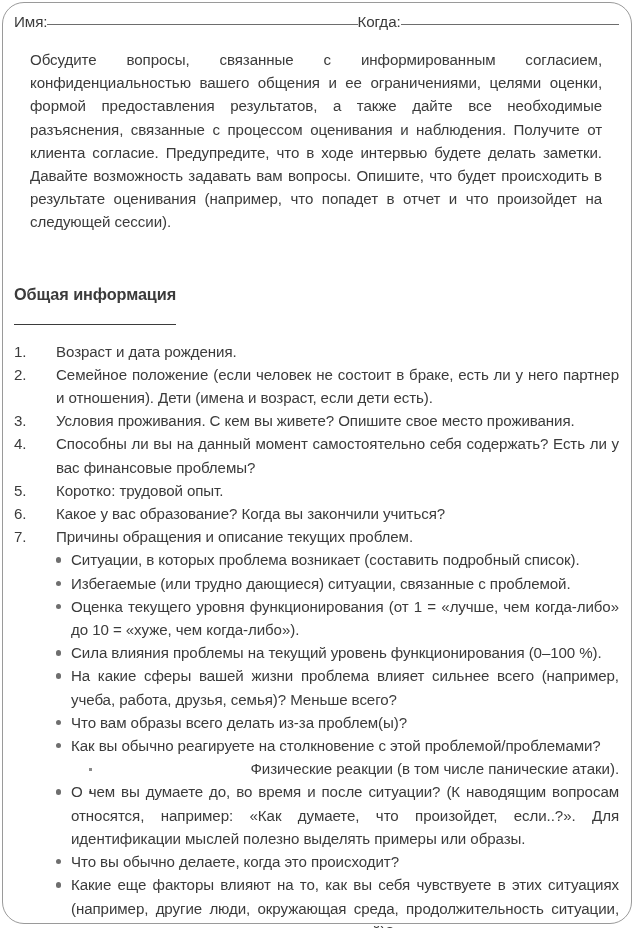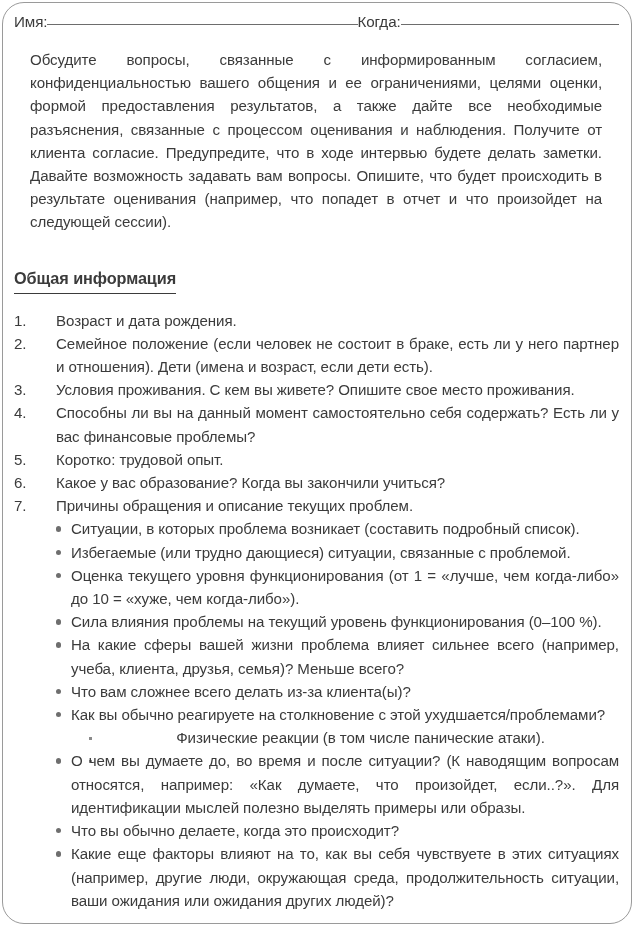--- a/index.html
+++ b/index.html
@@ -78,24 +78,24 @@
     padding-right: 1px;
     hyphens: manual;
     letter-spacing: -0.08px;
   }
 
   
   .heading {
     font-size: 16.3px;
     font-weight: bold;
     line-height: 22px;
-    margin: 17px 0 15px 0;
+    margin: 33px 0 15px 0;
     display: inline-block;
     border-bottom: 1.6px solid #3b3b3b;
-    padding-bottom: 4px;
+    padding-bottom: 19px;
     letter-spacing: -0.1px;
   }
   .heading-wrap { display: block; }
 
   
   ol.numlist {
     list-style: none;
     margin: 0;
     padding: 0;
   }
@@ -151,21 +151,21 @@
   ul.subbullets {
     list-style: none;
     margin: 0 0 0 0;
     padding: 0 0 0 16px;
   }
   ul.subbullets > li {
     position: relative;
     padding-left: 15px;
     font-size: 15.1px;
     line-height: 23.2px;
-    text-align: center;
+    text-align: right;
     letter-spacing: -0.08px;
   }
   ul.subbullets > li > .sdot {
     position: absolute;
     left: 2px;
     top: 10.5px;
     width: 3px;
     height: 3px;
     background: #8a8a8a;
   }
@@ -238,29 +238,29 @@
         <li>
           <span class="dot"></span>
           <span class="btext">Оценка текущего уровня функционирования (от 1 = «лучше, чем когда-либо» до 10 = «хуже, чем когда-либо»).</span>
         </li>
         <li>
           <span class="dot"></span>
           <span class="btext no-justify">Сила влияния проблемы на текущий уровень функционирования (0–100 %).</span>
         </li>
         <li>
           <span class="dot"></span>
-          <span class="btext">На какие сферы вашей жизни проблема влияет сильнее всего (например, учеба, клиента, друзья, семья)? Меньше всего?</span>
-        </li>
-        <li>
-          <span class="dot"></span>
-          <span class="btext no-justify">Что вам сложнее всего делать из-за клиента(ы)?</span>
-        </li>
-        <li>
-          <span class="dot"></span>
-          <span class="btext no-justify">Как вы обычно реагируете на столкновение с этой ухудшается/проблемами?</span>
+          <span class="btext">На какие сферы вашей жизни проблема влияет сильнее всего (например, учеба, работа, друзья, семья)? Меньше всего?</span>
+        </li>
+        <li>
+          <span class="dot"></span>
+          <span class="btext no-justify">Что вам образы всего делать из-за проблем(ы)?</span>
+        </li>
+        <li>
+          <span class="dot"></span>
+          <span class="btext no-justify">Как вы обычно реагируете на столкновение с этой проблемой/проблемами?</span>
           <ul class="subbullets">
             <li>
               <span class="sdot"></span>
               <span>Физические реакции (в том числе панические атаки).</span>
             </li>
             <li>
               <span class="sdot"></span>
             </li>
           </ul>
         </li>

